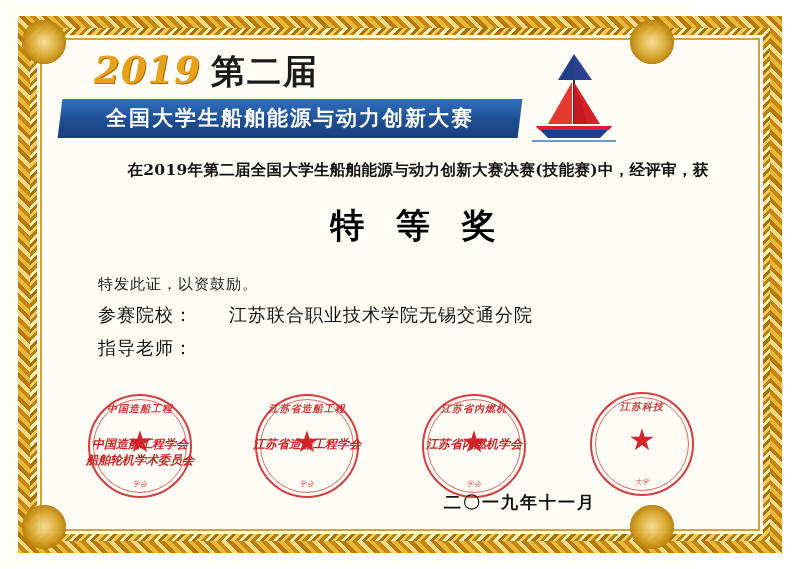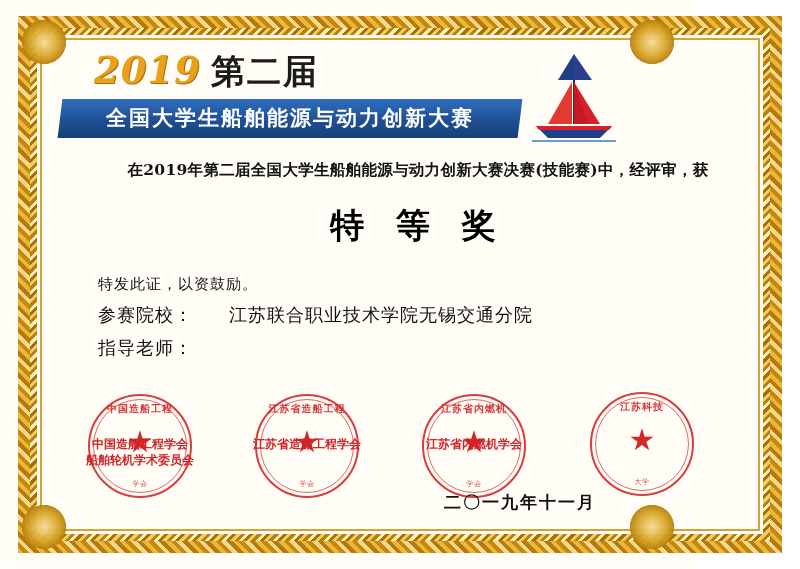--- a/index.html
+++ b/index.html
@@ -176,20 +176,21 @@
     position: absolute;
     left: 70px;
     top: 392px;
     width: 680px;
     height: 110px;
   }
   .seal {
     position: absolute;
     width: 104px;
     height: 104px;
+    font-style: italic;
   }
   .seal .ring {
     position: absolute;
     inset: 0;
     border: 2.5px solid #d2282a;
     border-radius: 50%;
     opacity: 0.9;
   }
   .seal .ring2 {
     position: absolute;

